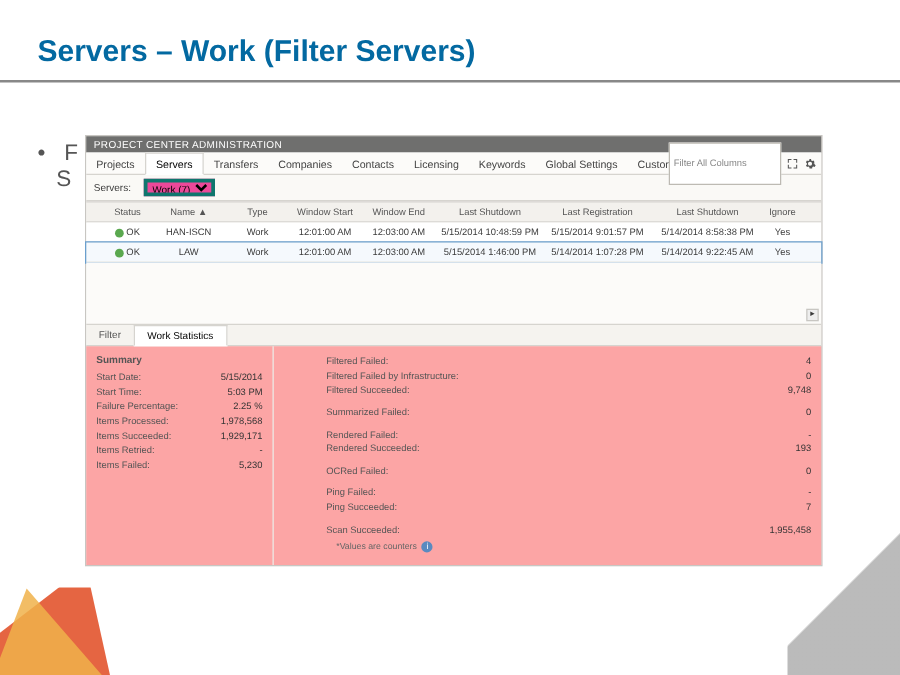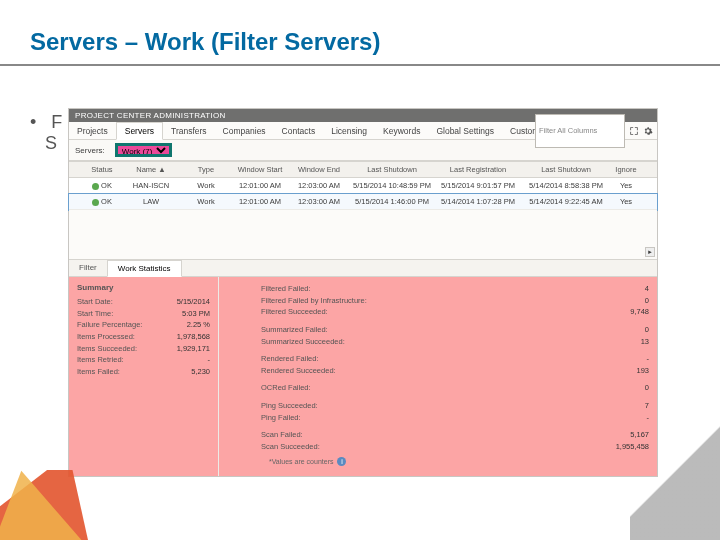--- a/index.html
+++ b/index.html
@@ -369,52 +369,44 @@
           </div>
           <div class="kv">
             <span class="k">Filtered Succeeded:</span>
             <span class="v">9,748</span>
           </div>
           <div class="gap"></div>
           <div class="kv">
             <span class="k">Summarized Failed:</span>
             <span class="v">0</span>
           </div>
-          <div class="kv">
-            <span class="k">Summarized Succeeded:</span>
-            <span class="v">13</span>
-          </div>
           <div class="gap"></div>
           <div class="kv">
             <span class="k">Rendered Failed:</span>
             <span class="v">-</span>
           </div>
           <div class="kv">
             <span class="k">Rendered Succeeded:</span>
             <span class="v">193</span>
           </div>
           <div class="gap"></div>
           <div class="kv">
             <span class="k">OCRed Failed:</span>
             <span class="v">0</span>
           </div>
           <div class="gap"></div>
           <div class="kv">
+            <span class="k">Ping Failed:</span>
+            <span class="v">-</span>
+          </div>
+          <div class="kv">
             <span class="k">Ping Succeeded:</span>
             <span class="v">7</span>
           </div>
-          <div class="kv">
-            <span class="k">Ping Failed:</span>
-            <span class="v">-</span>
-          </div>
           <div class="gap"></div>
-          <div class="kv">
-            <span class="k">Scan Failed:</span>
-            <span class="v">5,167</span>
-          </div>
           <div class="kv">
             <span class="k">Scan Succeeded:</span>
             <span class="v">1,955,458</span>
           </div>
         </div>
       <div class="note">
         <span>*Values are counters</span>
         <span class="info-ic">i</span>
       </div>
     </div>

